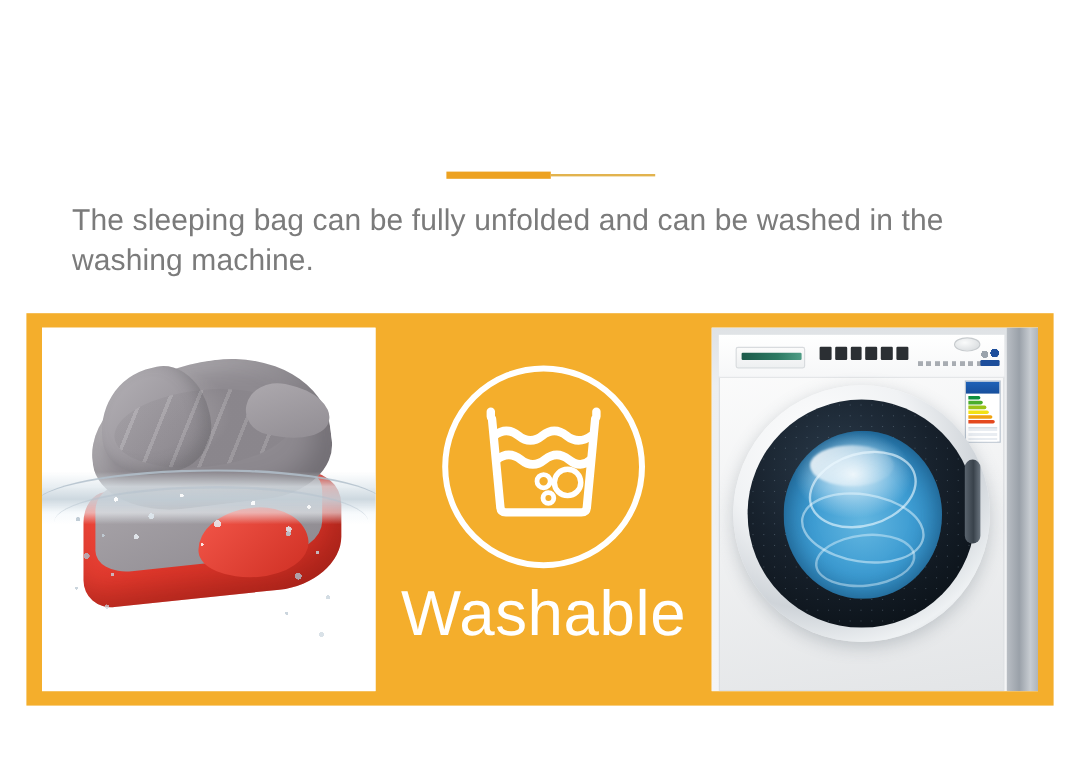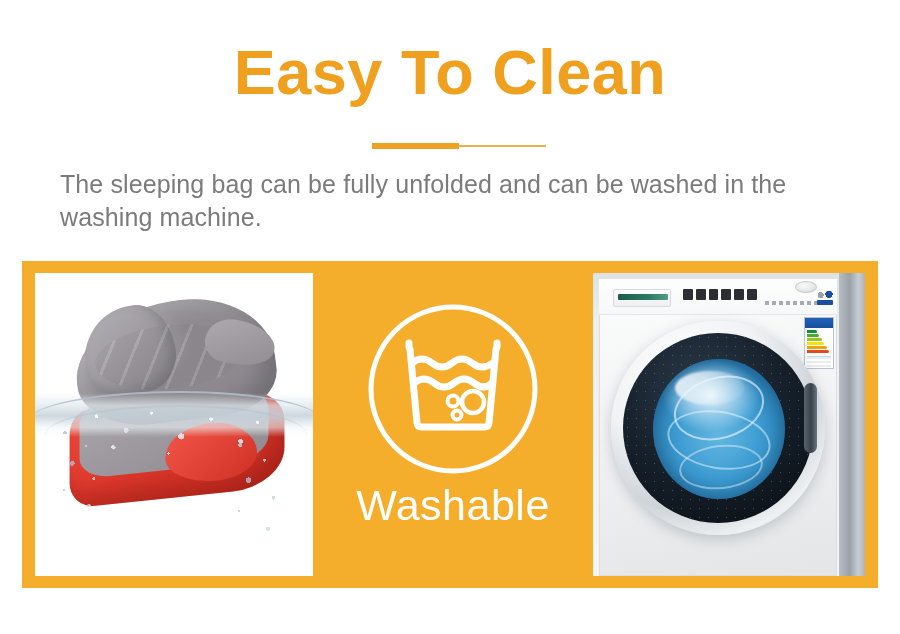--- a/index.html
+++ b/index.html
@@ -387,31 +387,30 @@
     top: 28px;
     transform: translateX(-50%);
   }
   #washable-label {
     position: absolute;
     left: 0;
     top: 208px;
     width: 280px;
     text-align: center;
     color: #ffffff;
-    font-size: 43px;
+    font-size: 53px;
     font-weight: 400;
     letter-spacing: 0.5px;
   }
 </style>
 </head>
 <body>
 
 <div id="page">
 
-  <div id="title">Easy To Clean</div>
 
   <div id="divider">
     <div class="bar-thick"></div>
     <div class="bar-thin"></div>
   </div>
 
   <div id="subtitle">The sleeping bag can be fully unfolded and can be washed in the washing machine.</div>
 
   <div id="band">
 

